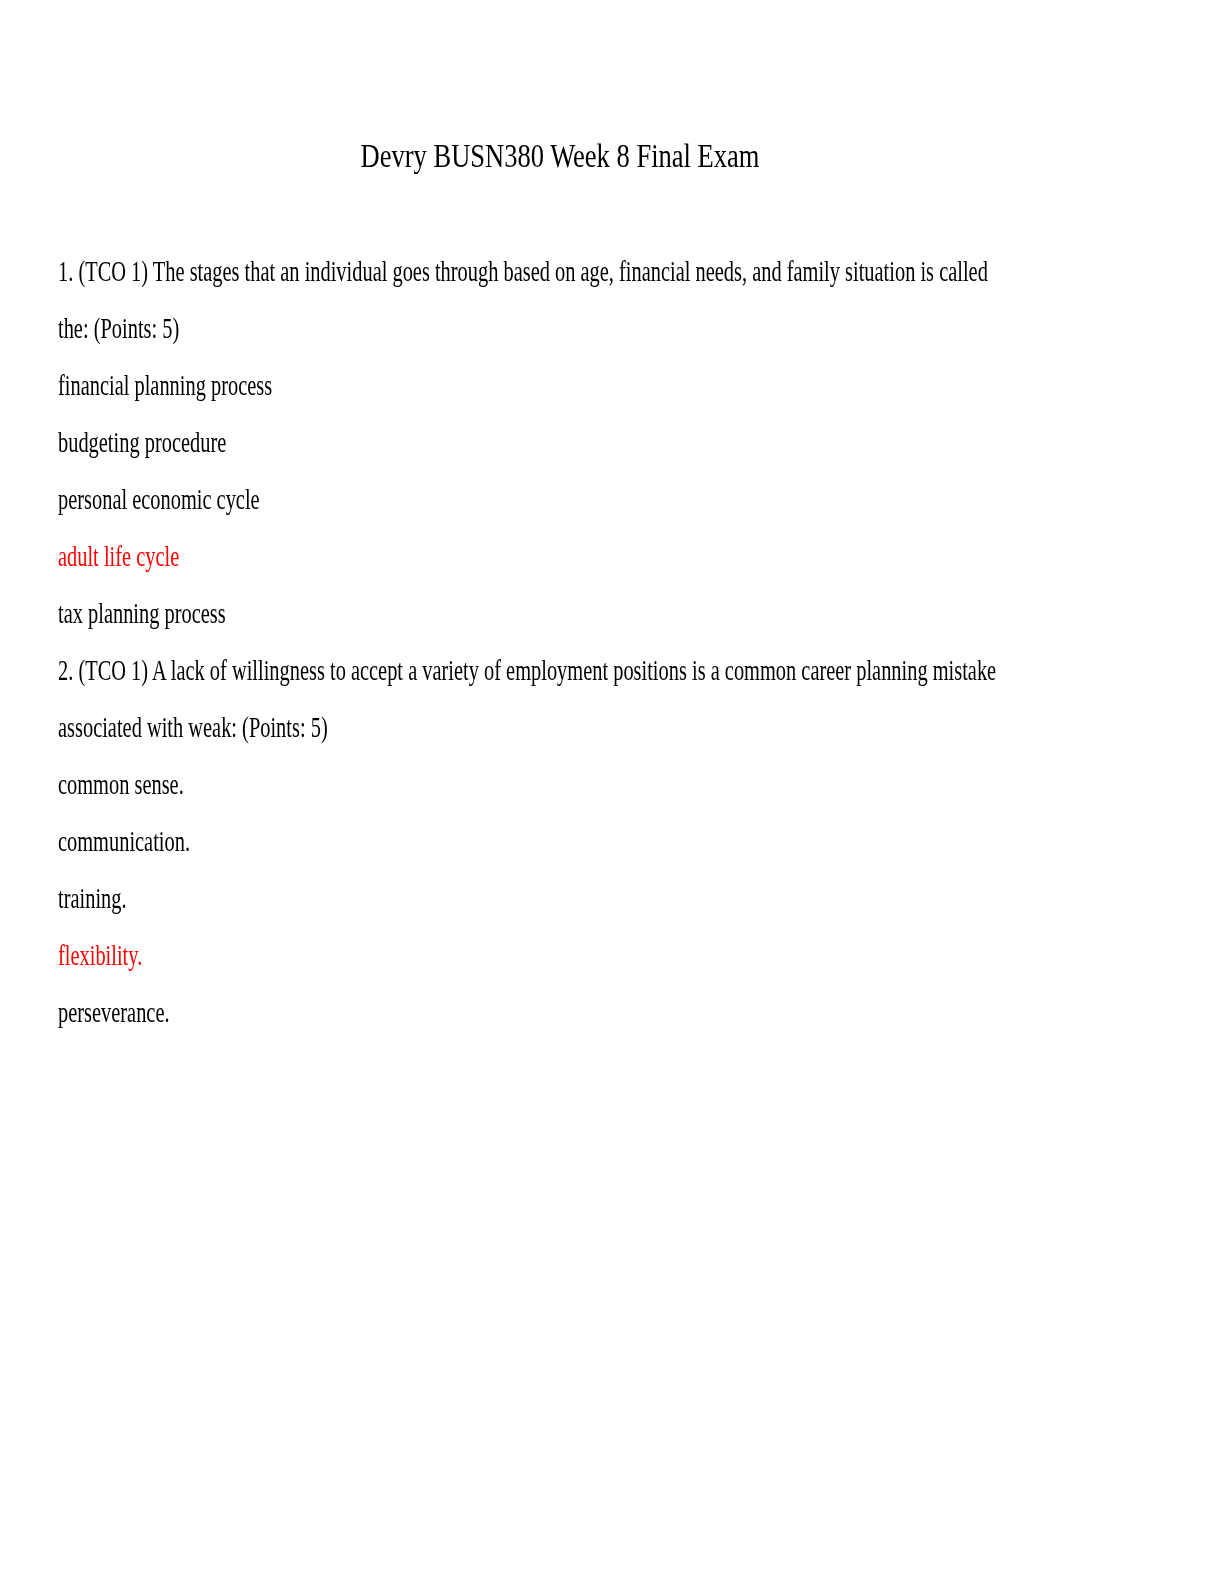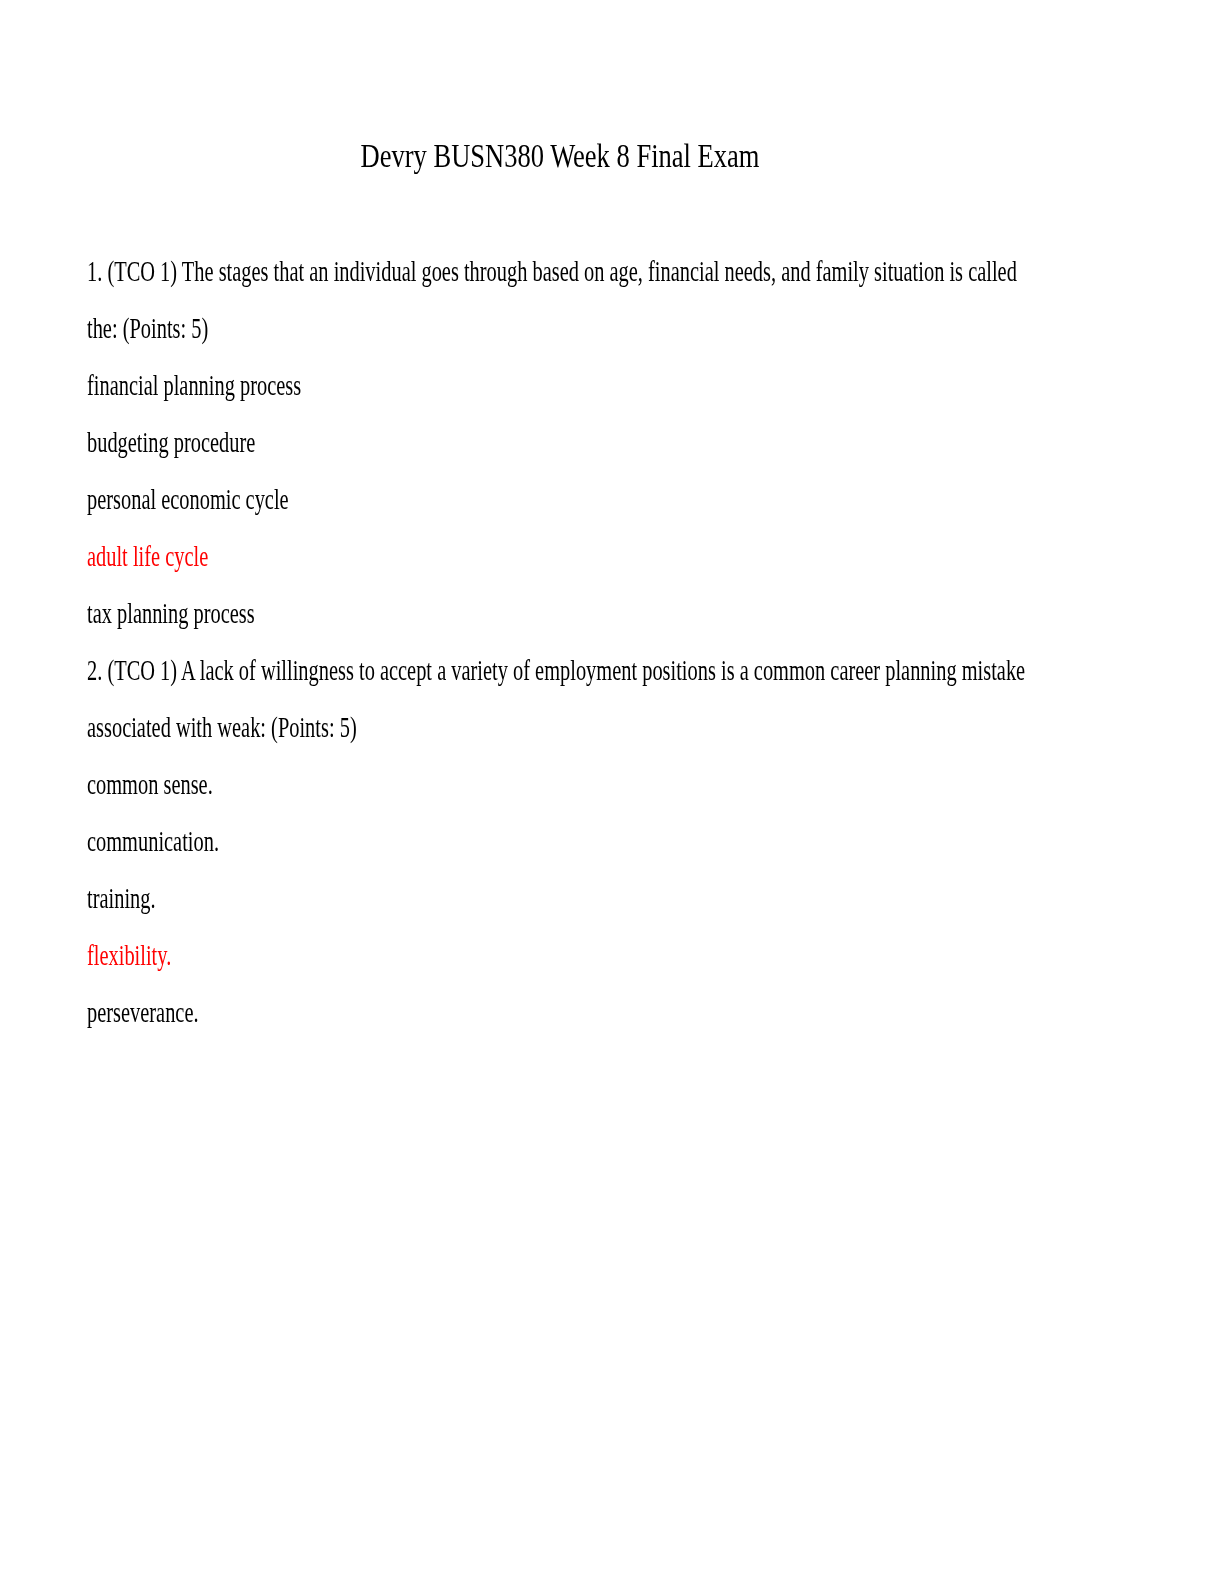--- a/index.html
+++ b/index.html
@@ -21,21 +21,21 @@
     font-size: 34px;
     font-weight: normal;
     line-height: 44px;
     text-align: center;
     transform: scaleX(0.78);
     transform-origin: 50% 0;
     white-space: nowrap;
   }
   .body-area {
     margin-top: 64px;
-    padding-left: 87px;
+    padding-left: 58px;
   }
   .line {
     font-size: 30px;
     line-height: 57px;
     width: 1380px;
     transform: scaleX(0.68);
     transform-origin: 0 0;
     color: #000000;
   }
   .correct {

